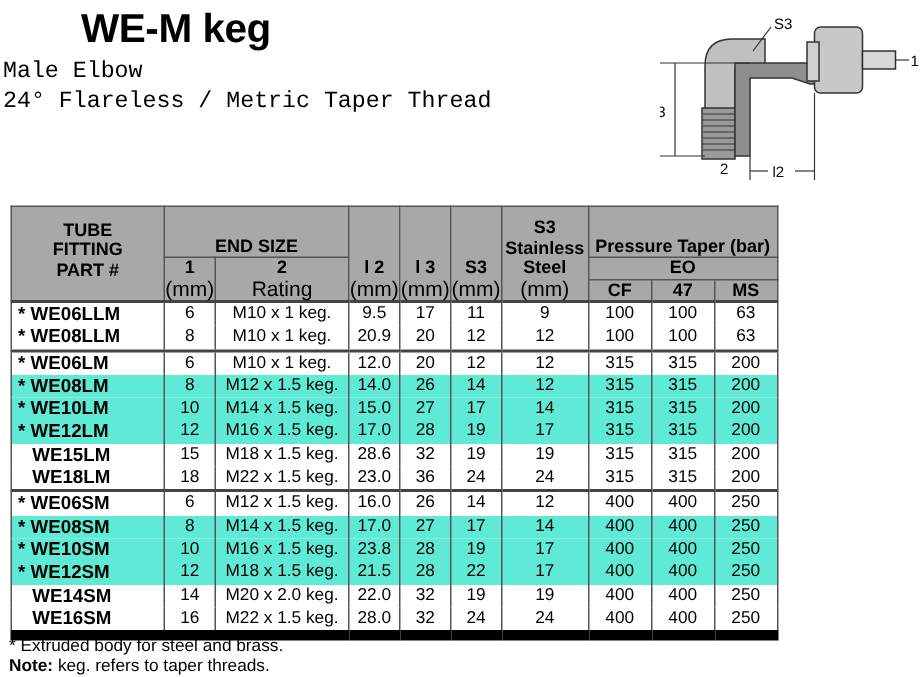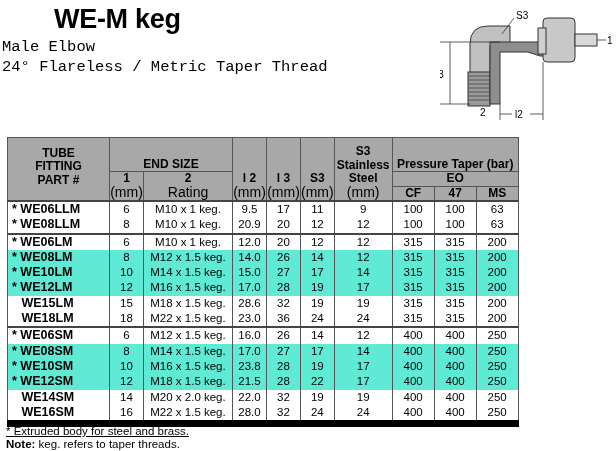--- a/index.html
+++ b/index.html
@@ -15,21 +15,21 @@
   table.spec th .unit { font-weight:normal; font-size:14px; }
   table.spec td { border-left:1px solid #555; border-right:1px solid #555; padding:0; height:15.3px; line-height:15.3px; text-align:center; white-space:nowrap; }
   table.spec td.part { text-align:left; font-weight:bold; padding-left:4px; font-size:12.5px; }
   tr.shade td { background:#5eead4; }
   tr.gstart td { border-top:2px solid #444; }
   tr.last td { border-bottom:7px solid #000000; }
   .star { font-weight:bold; }
   .nostar { display:inline-block; width:6px; }
 
   .note { position:absolute; left:6px; font-size:11.5px; line-height:14px; }
-  .n1 { top:424px;text-decoration:underline; }
+  .n1 { top:424px; }
   .n2 { top:437px; }
 </style>
 </head>
 <body>
 
 <div class="title">WE-M keg</div>
 <div class="subtitle sub1">Male Elbow</div>
 <div class="subtitle sub2">24° Flareless / Metric Taper Thread</div>
 
 <svg class="diagram" viewBox="0 0 176 120">

